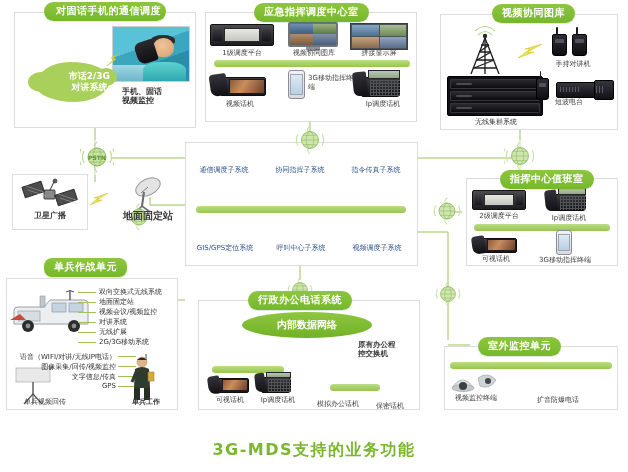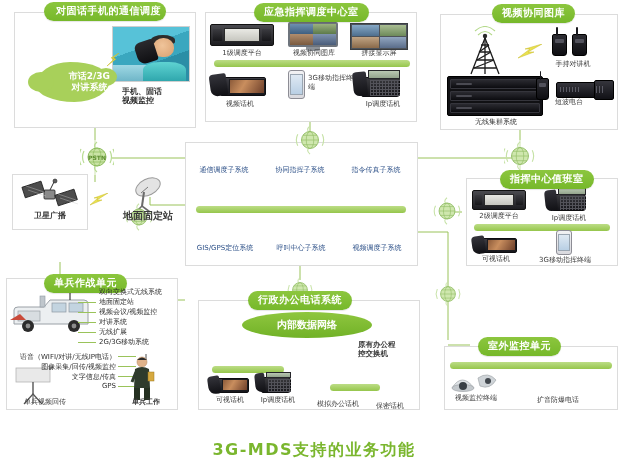--- a/index.html
+++ b/index.html
@@ -728,21 +728,21 @@
       <ellipse cx="22" cy="11" rx="13" ry="8" fill="#e3e3e3" stroke="#9a9a9a" stroke-width="1" transform="rotate(-26 22 11)"></ellipse>
       <path d="M18 16 L16 30" stroke="#6b6b6b" stroke-width="2"></path>
       <path d="M10 36 L16 30 L24 36" stroke="#6b6b6b" stroke-width="1.6" fill="none"></path>
       <path d="M22 11 L15 17" stroke="#7a7a7a" stroke-width="1"></path>
     </svg>
   </div>
   <div class="cap" style="left:112px; top:212px; width:72px; font-size:10px; font-weight:bold;">地面固定站</div>
 
   <div class="panel" style="left:6px; top:278px; width:172px; height:132px;"></div>
 
-  <div class="pill" style="left:44px; top:274px;">单兵作战单元</div>
+  <div class="pill" style="left:44px; top:258px;border-radius:8px;">单兵作战单元</div>
 
   <div class="dev vehicle" style="left:10px; top:290px;">
     <svg width="84" height="48" viewBox="0 0 84 48">
       <path d="M4 34 L4 20 Q4 17 8 17 L34 17 L40 10 L74 10 Q78 10 78 14 L78 34 Z" fill="#eceff1" stroke="#9aa0a6" stroke-width="1"></path>
       <rect x="42" y="13" width="14" height="9" fill="#c3d4e0" stroke="#8e98a1" stroke-width=".7"></rect>
       <rect x="59" y="13" width="14" height="9" fill="#c3d4e0" stroke="#8e98a1" stroke-width=".7"></rect>
       <rect x="8" y="21" width="22" height="10" fill="#d8dde1" stroke="#9aa0a6" stroke-width=".7"></rect>
       <path d="M0 30 L10 24 L16 30 Z" fill="#c94a3a"></path>
       <circle cx="18" cy="36" r="6" fill="#2b2b2b"></circle>
         <circle cx="18" cy="36" r="2.4" fill="#8c8c8c"></circle>

